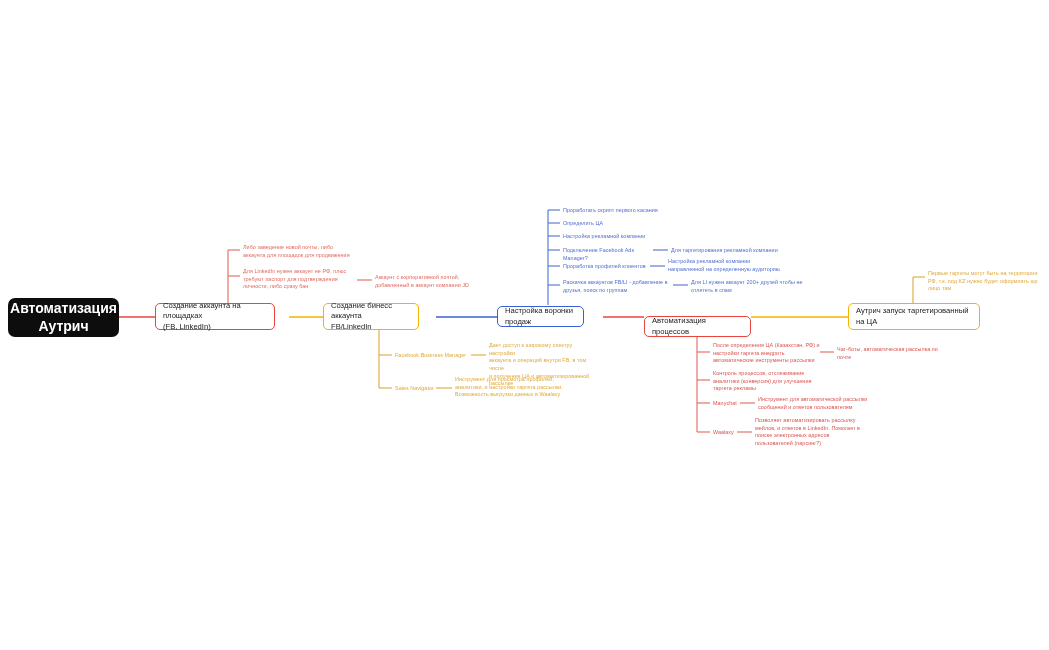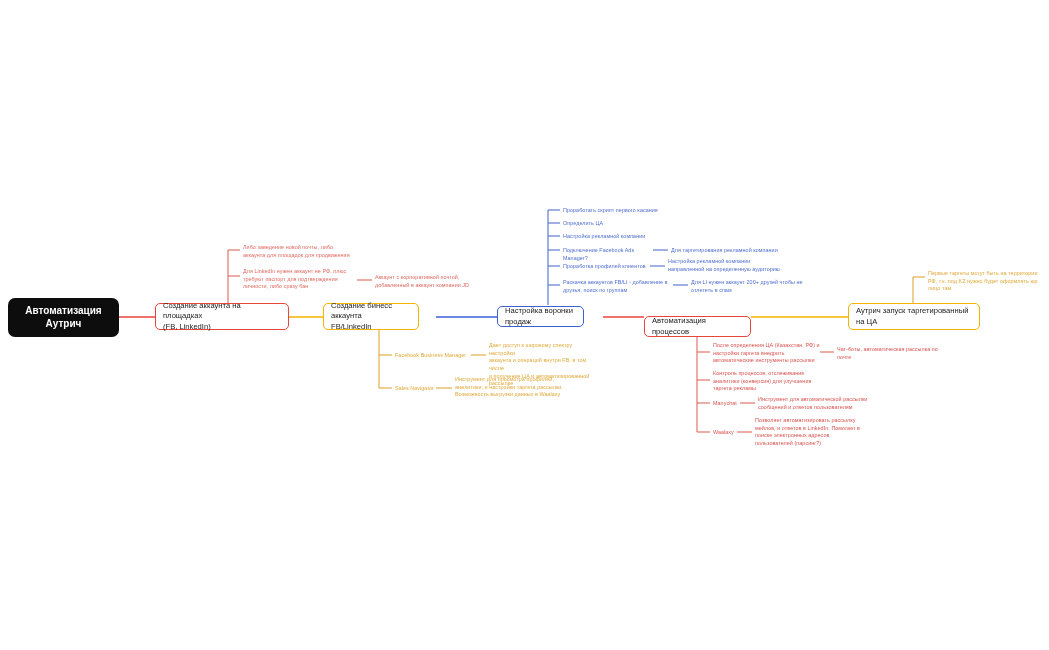--- a/index.html
+++ b/index.html
@@ -8,21 +8,21 @@
     font-family:"Liberation Sans","DejaVu Sans",sans-serif;
     overflow:hidden;position:relative;
   }
   #canvas{position:absolute;left:0;top:0;width:1049px;height:650px;}
   svg.lines{position:absolute;left:0;top:0;width:1049px;height:650px;pointer-events:none;}
 
   .node{position:absolute;box-sizing:border-box;background:#fff;}
   .node-root{
     background:#0d0d0d;color:#ffffff;border-radius:7px;
     display:flex;align-items:center;justify-content:center;text-align:center;
-    font-size:10px;font-weight:bold;line-height:1.25;
+    font-size:14px;font-weight:bold;line-height:1.25;
   }
   .node-box{
     border:1.4px solid #000;border-radius:5px;
     display:flex;align-items:center;
     padding:4px 7px;font-size:7.6px;line-height:1.35;color:#1a1a1a;
   }
   .node-box.red{border-color:#e8453c;}
   .node-box.yellow{border-color:#f5b301;}
   .node-box.blue{border-color:#3b5fd4;}
 
@@ -81,21 +81,21 @@
 
     <line x1="913" y1="305" x2="913" y2="277" stroke="#e0a83a" stroke-width="1.1"></line>
     <line x1="913" y1="277" x2="925" y2="277" stroke="#e0a83a" stroke-width="1.1"></line>
   </svg>
 
   <div class="node node-root" style="left:8px;top:298px;width:111px;height:39px;">
     <span>Автоматизация
 Аутрич</span>
   </div>
 
-  <div class="node node-box red" style="left:155px;top:303px;width:134px;height:27px;">
+  <div class="node node-box red" style="left:155px;top:303px;width:120px;height:27px;">
     <span style="white-space:pre-line;">Создание аккаунта на площадках
 (FB, LinkedIn)</span>
   </div>
 
   <div class="node node-box yellow" style="left:323px;top:303px;width:96px;height:27px;">
     <span style="white-space:pre-line;">Создание бинесс аккаунта
 FB/LinkedIn</span>
   </div>
 
   <div class="node node-box blue" style="left:497px;top:306px;width:87px;height:21px;">

